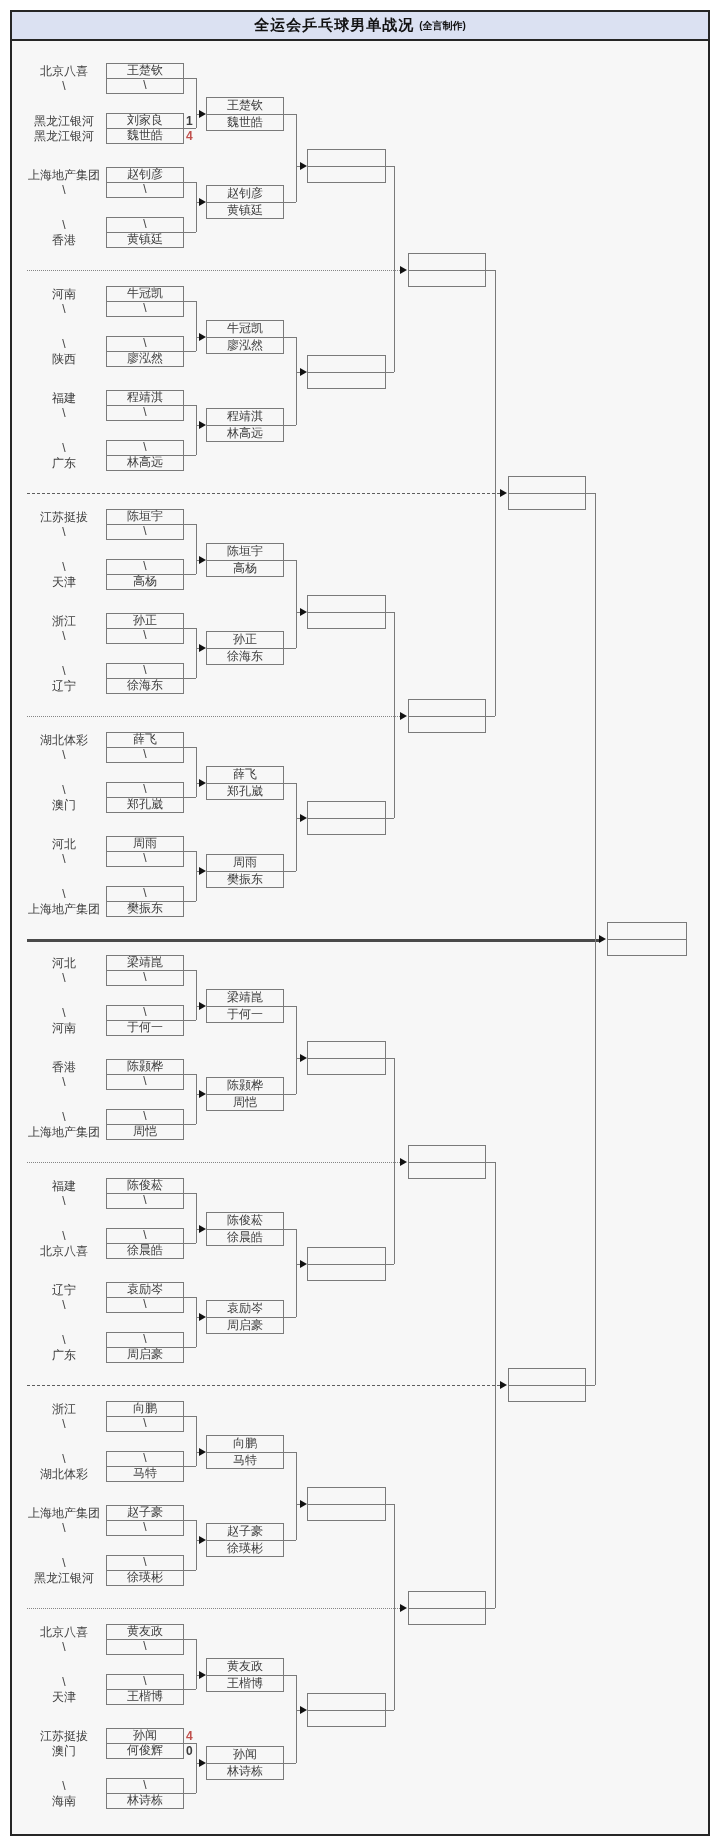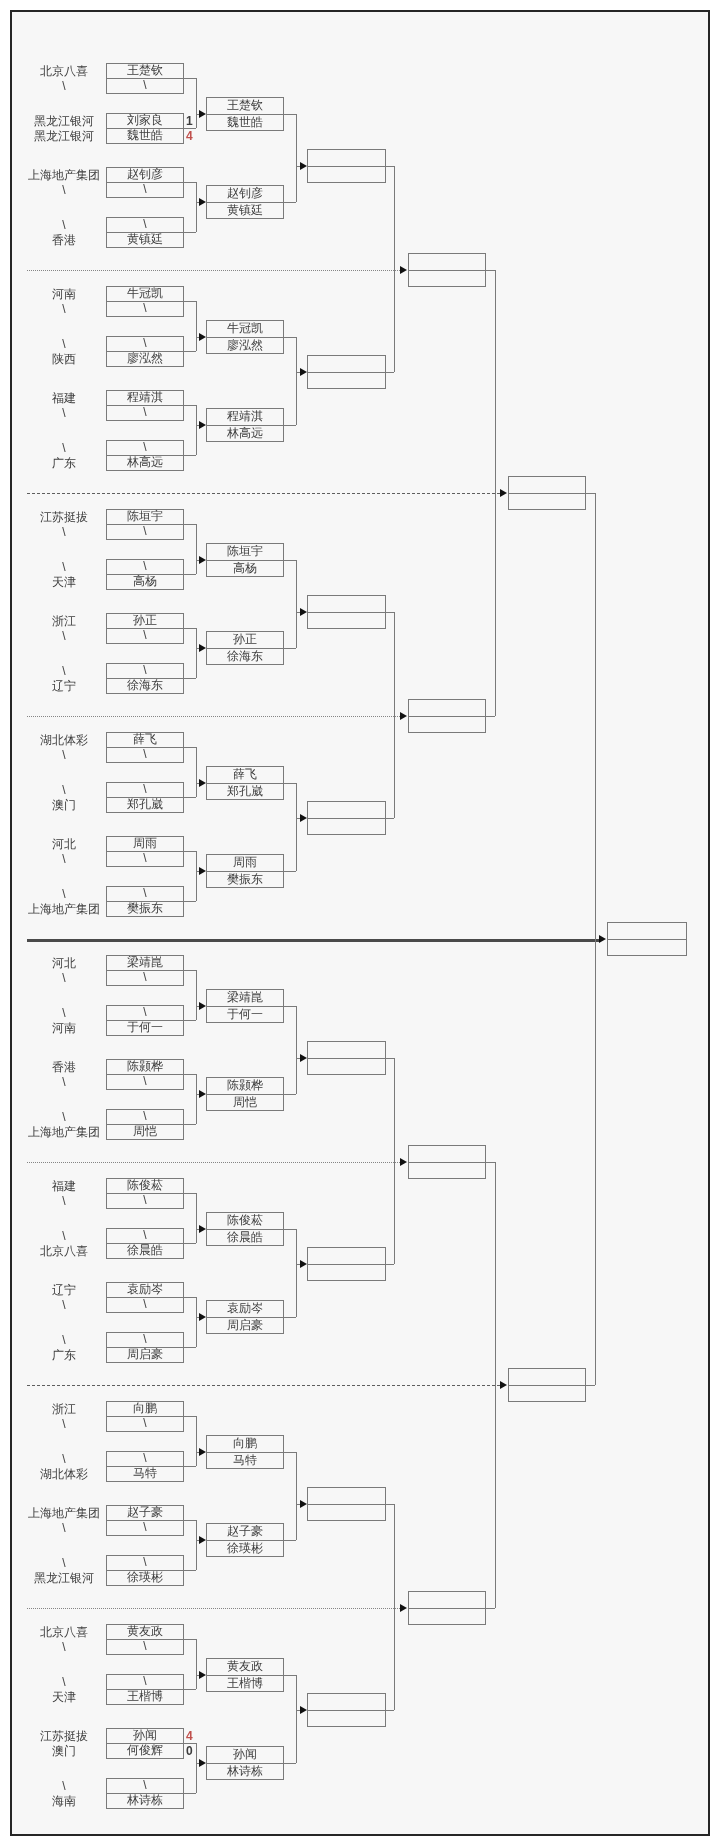--- a/index.html
+++ b/index.html
@@ -23,20 +23,24 @@
   .score{position:absolute;font-size:12px;font-weight:bold;text-align:left;}
   .sep-dotted{position:absolute;height:0;border-top:1px dotted #858585;}
   .sep-dashdot{position:absolute;height:0;border-top:1px dashed #5e5e5e;}
   .sep-solid{position:absolute;height:0;border-top:3px solid #4a4a4a;}
 </style>
 </head>
 <body>
 
 <div class="canvas">
   <div class="frame"></div>
+  <div class="titlebar">
+    <span class="title">全运会乒乓球男单战况</span>
+    <span class="note">(全言制作)</span>
+  </div>
   <div id="bracket" style="position:absolute;left:0;top:0;width:720px;height:1845px;text-decoration:underline;">
       <div class="sep-dotted" style="left: 27px; top: 270px; width: 373px;"></div>
       <div class="sep-dashdot" style="left: 27px; top: 493px; width: 473px;"></div>
       <div class="sep-dotted" style="left: 27px; top: 716px; width: 373px;"></div>
       <div class="sep-solid" style="left: 27px; top: 939px; width: 572px;"></div>
       <div class="sep-dotted" style="left: 27px; top: 1162px; width: 373px;"></div>
       <div class="sep-dashdot" style="left: 27px; top: 1385px; width: 473px;"></div>
       <div class="sep-dotted" style="left: 27px; top: 1608px; width: 373px;"></div>
       <div class="lbl" style="left: 24px; top: 63px; width: 80px; height: 16px; line-height: 16px;">北京八喜</div>
       <div class="bx" style="left: 106px; top: 63px; width: 78px; height: 16px;"></div>

